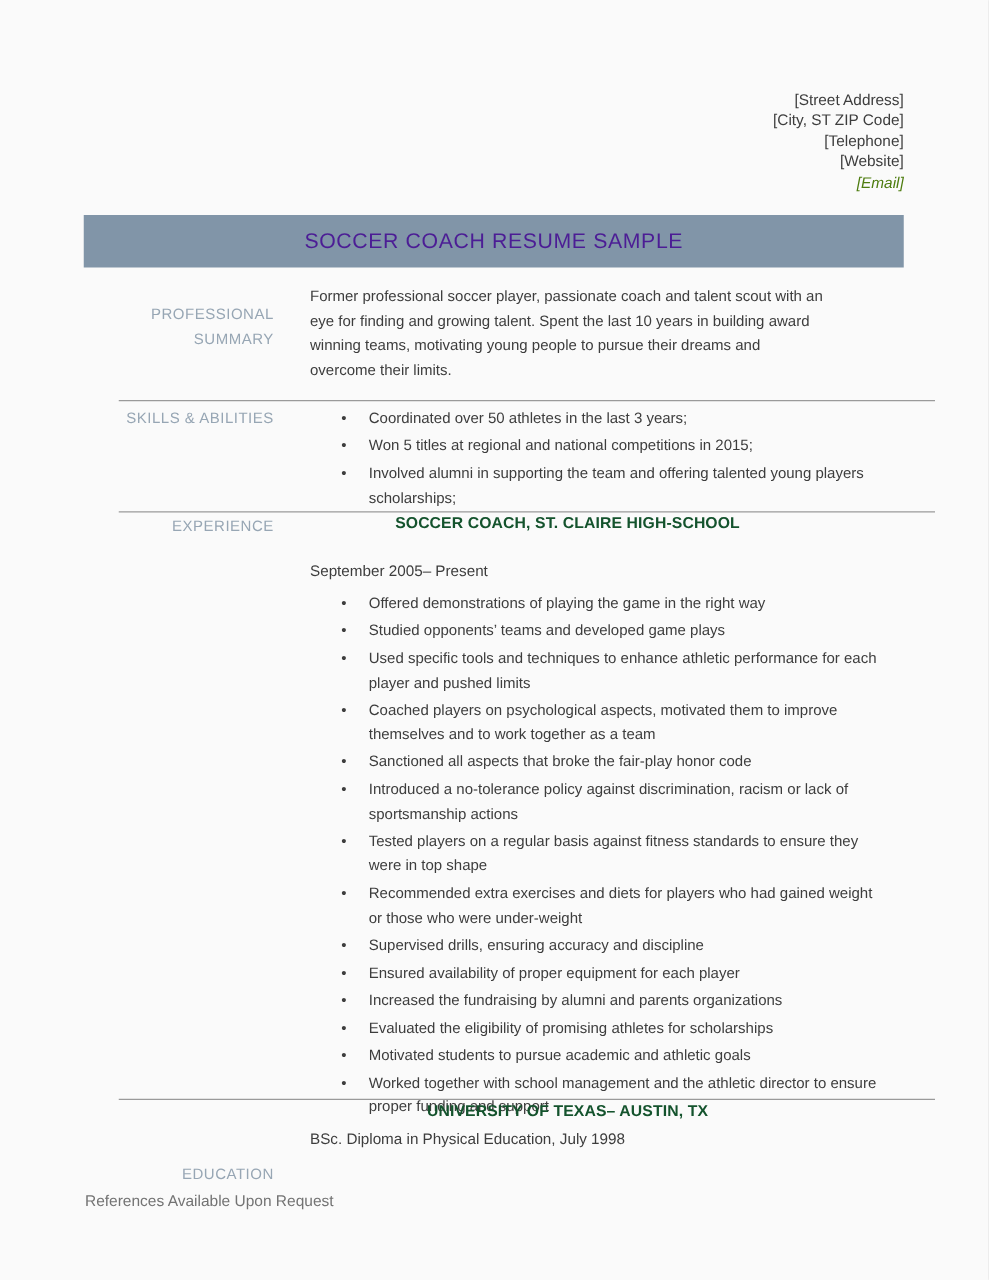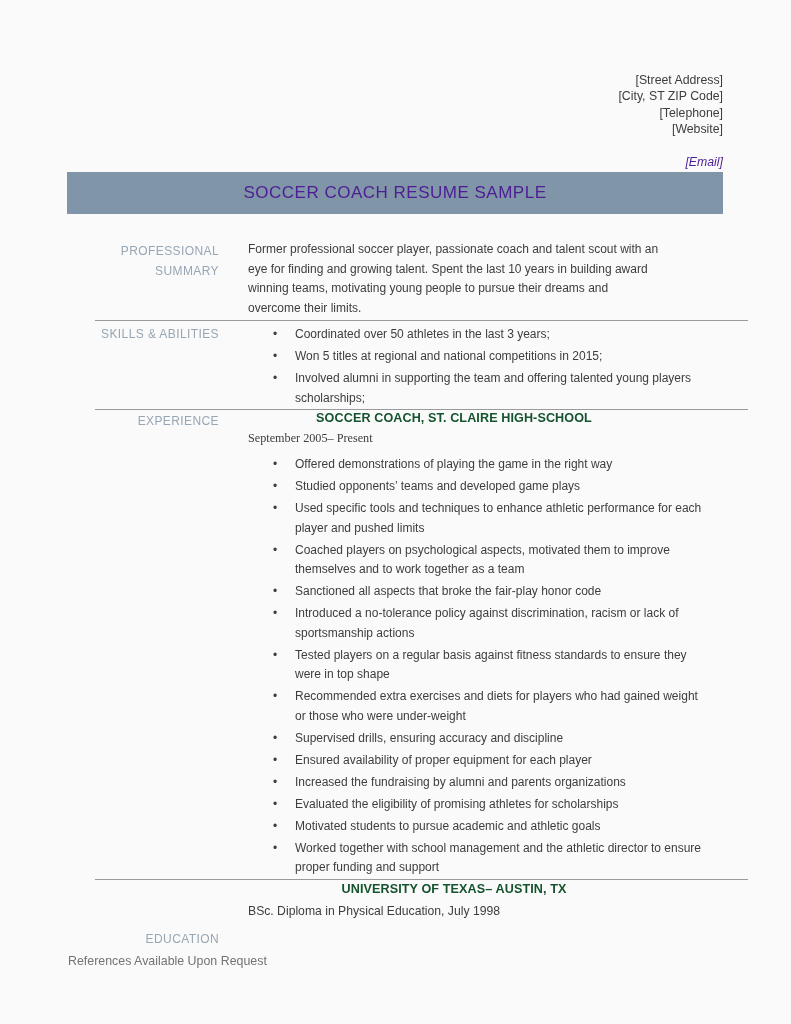--- a/index.html
+++ b/index.html
@@ -13,21 +13,21 @@
     color:#3d3d3d;
     overflow:hidden;
     box-shadow:0 0 2px rgba(0,0,0,.25);
   }
   
   .contact {
     position:absolute; top:72px; right:68px;
     text-align:right; font-size:12.3px; line-height:16.4px;
     color:#3d3d3d;
   }
-  .contact .email { color:#4c1d95; font-style:italic;margin-top:16px; }
+  .contact .email { color:#4d7c0f; font-style:italic; }
   
   .banner {
     position:absolute; left:67px; top:172px; width:656px; height:42px;
     background:#8195a8;
     display:flex; align-items:center; justify-content:center;
   }
   .banner span { color:#4c1d95; font-size:17px; letter-spacing:.5px; }
   
   .sec-label {
     position:absolute; left:97px; width:122px;
@@ -73,21 +73,21 @@
   </div>
 
   <div class="banner">
     <span>SOCCER COACH RESUME SAMPLE</span>
   </div>
 
   <div class="sec-label" style="top:241px;">
     <div>PROFESSIONAL</div>
     <div>SUMMARY</div>
   </div>
-  <div class="content" style="top:240px;">
+  <div class="content" style="top:228px;">
     <div class="para">Former professional soccer player, passionate coach and talent scout with an eye for finding and growing talent.  Spent the last 10 years in building award winning teams, motivating young people to pursue their dreams and overcome their limits.</div>
   </div>
 
   <div class="divider" style="top:320px;"></div>
 
   <div class="sec-label" style="top:324px;">
     <div>SKILLS &amp; ABILITIES</div>
   </div>
   <div class="content" style="top:325px;">
     <ul class="bullets">
@@ -97,21 +97,21 @@
     </ul>
   </div>
 
   <div class="divider" style="top:409px;"></div>
 
   <div class="sec-label" style="top:411px;">
     <div>EXPERIENCE</div>
   </div>
   <div class="content" style="top:411px;">
     <div class="job-title">SOCCER COACH, ST. CLAIRE HIGH-SCHOOL</div>
-    <div class="dates" style="margin-top:6px;font-family:Liberation Serif, serif;">September 2005– Present</div>
+    <div class="dates" style="margin-top:25px;">September 2005– Present</div>
     <ul class="bullets" style="margin-top:9px;">
       <li>Offered demonstrations of playing the game in the right way</li>
       <li>Studied opponents’ teams and developed game plays</li>
       <li>Used specific tools and techniques to enhance athletic performance for each player and pushed limits</li>
       <li>Coached players on psychological aspects, motivated them to improve themselves and to work together as a team</li>
       <li>Sanctioned all aspects that broke the fair-play honor code</li>
       <li>Introduced a no-tolerance policy against discrimination, racism or lack of sportsmanship actions</li>
       <li>Tested players on a regular basis against fitness standards to ensure they were in top shape</li>
       <li>Recommended extra exercises and diets for players who had gained weight or those who were under-weight</li>
       <li>Supervised drills, ensuring accuracy and discipline</li>

